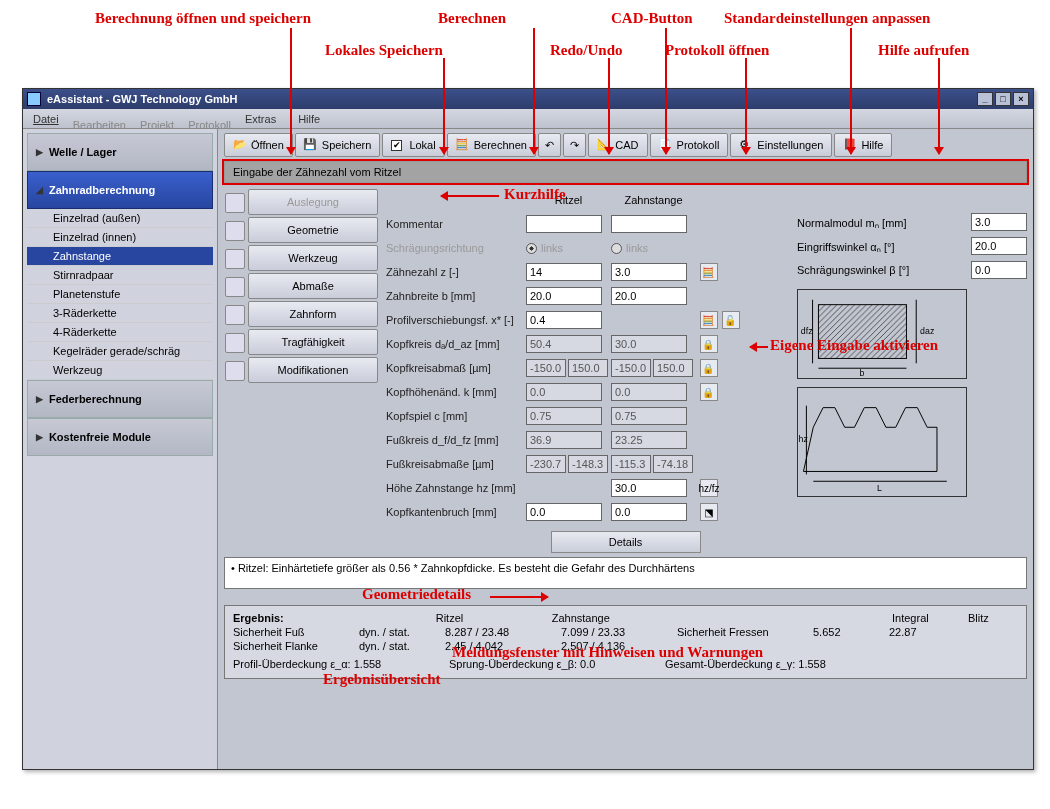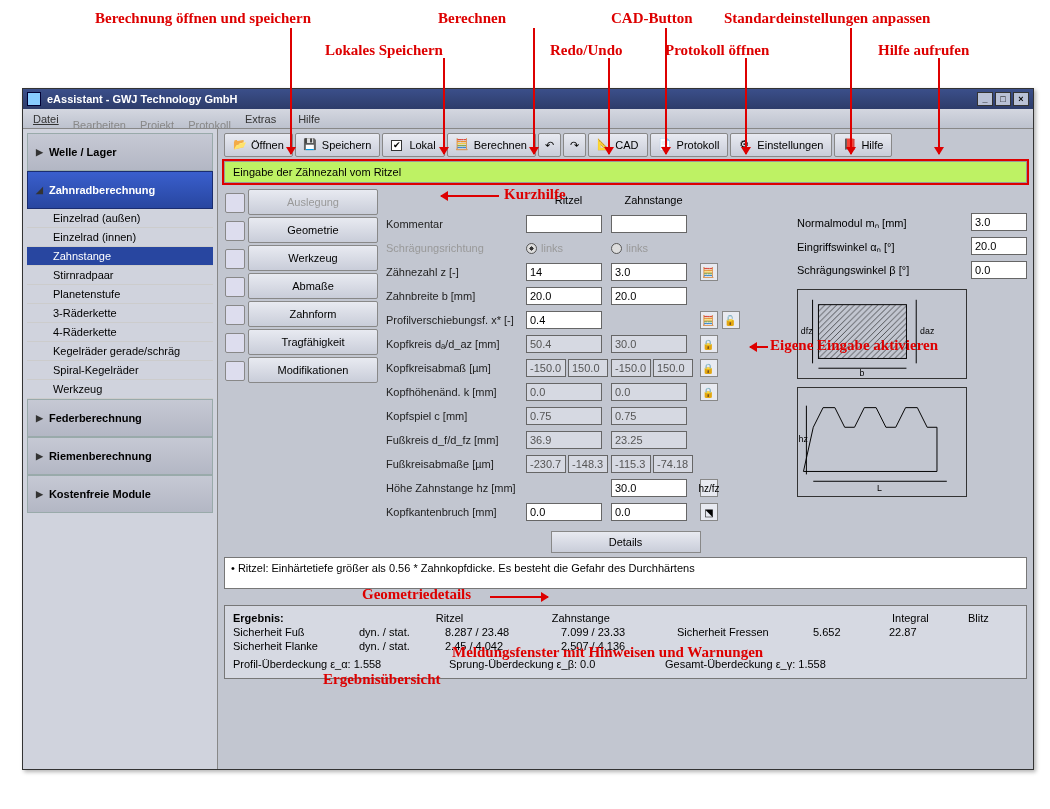--- a/index.html
+++ b/index.html
@@ -90,21 +90,21 @@
     border:1px solid #888;
     padding: 3px 8px;
     display:flex; align-items:center; gap:4px;
     font-size:11px;
     height:24px;
     border-radius:2px;
   }
   .tbtn .ico { width:14px; height:14px; display:inline-block;}
   .chk { width:11px; height:11px; border:1px solid #333; background:#fff; display:inline-flex; align-items:center; justify-content:center; font-size:9px; margin-right:3px;}
   .hintbar {
-    background:#bef264;
+    background:#a3a3a3;
     border:1px solid #999;
     padding:4px 8px;
     margin-bottom:6px;
     font-style: normal;
   }
   .hintbar.red-outline { outline: 2px solid #d00; }
 
   .mid { display:flex; gap:8px; flex:0 0 auto;}
   .tabcol { width:130px; display:flex; flex-direction:column; gap:2px;}
   .tab {
@@ -201,24 +201,22 @@
       <div class="side-h">Welle / Lager</div>
       <div class="side-h open active">Zahnradberechnung</div>
       <div class="side-item">Einzelrad (außen)</div>
       <div class="side-item">Einzelrad (innen)</div>
       <div class="side-item sel">Zahnstange</div>
       <div class="side-item">Stirnradpaar</div>
       <div class="side-item">Planetenstufe</div>
       <div class="side-item">3-Räderkette</div>
       <div class="side-item">4-Räderkette</div>
       <div class="side-item">Kegelräder gerade/schräg</div>
-      <div class="side-item">Spiral-Kegelräder</div>
       <div class="side-item">Werkzeug</div>
       <div class="side-h">Federberechnung</div>
-      <div class="side-h">Riemenberechnung</div>
       <div class="side-h">Kostenfreie Module</div>
     </div>
 
     <div class="main">
       <div class="toolbar">
         <div class="tbtn">
             <span class="ico">📂</span>
             <span>Öffnen</span>
           </div>
         <div class="tbtn">

